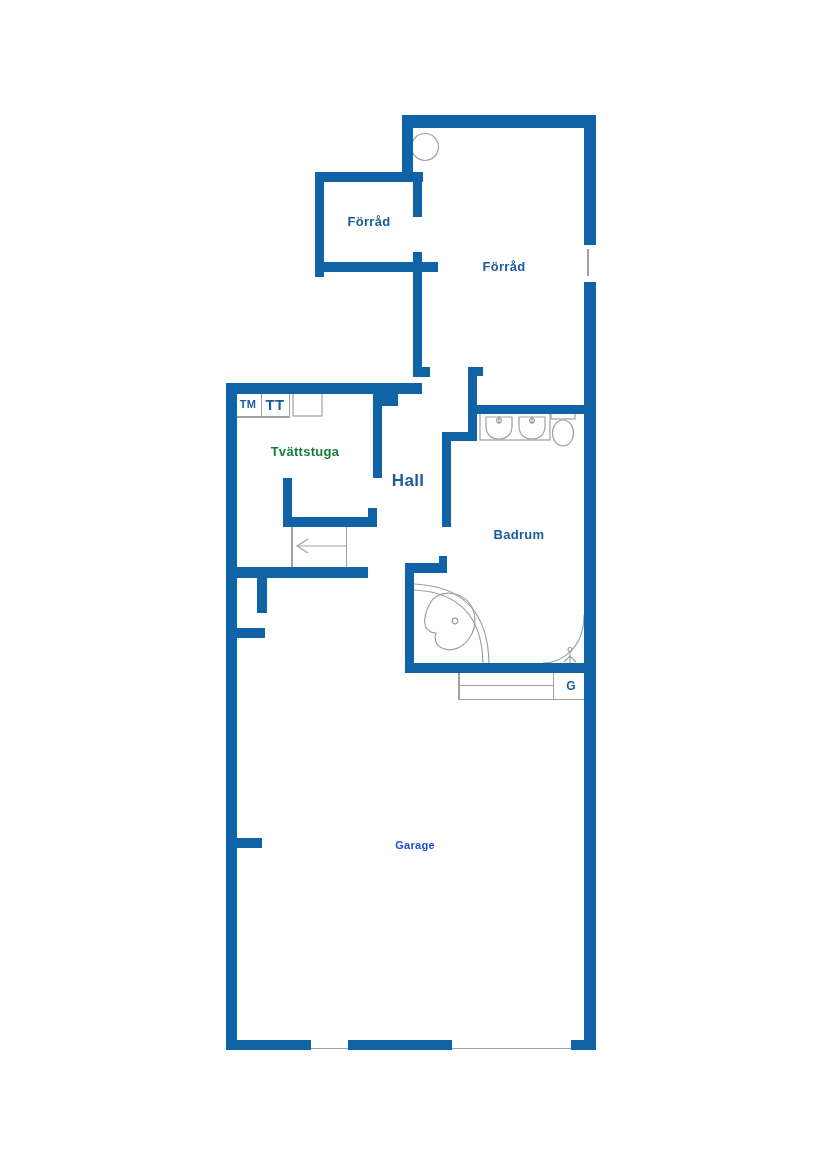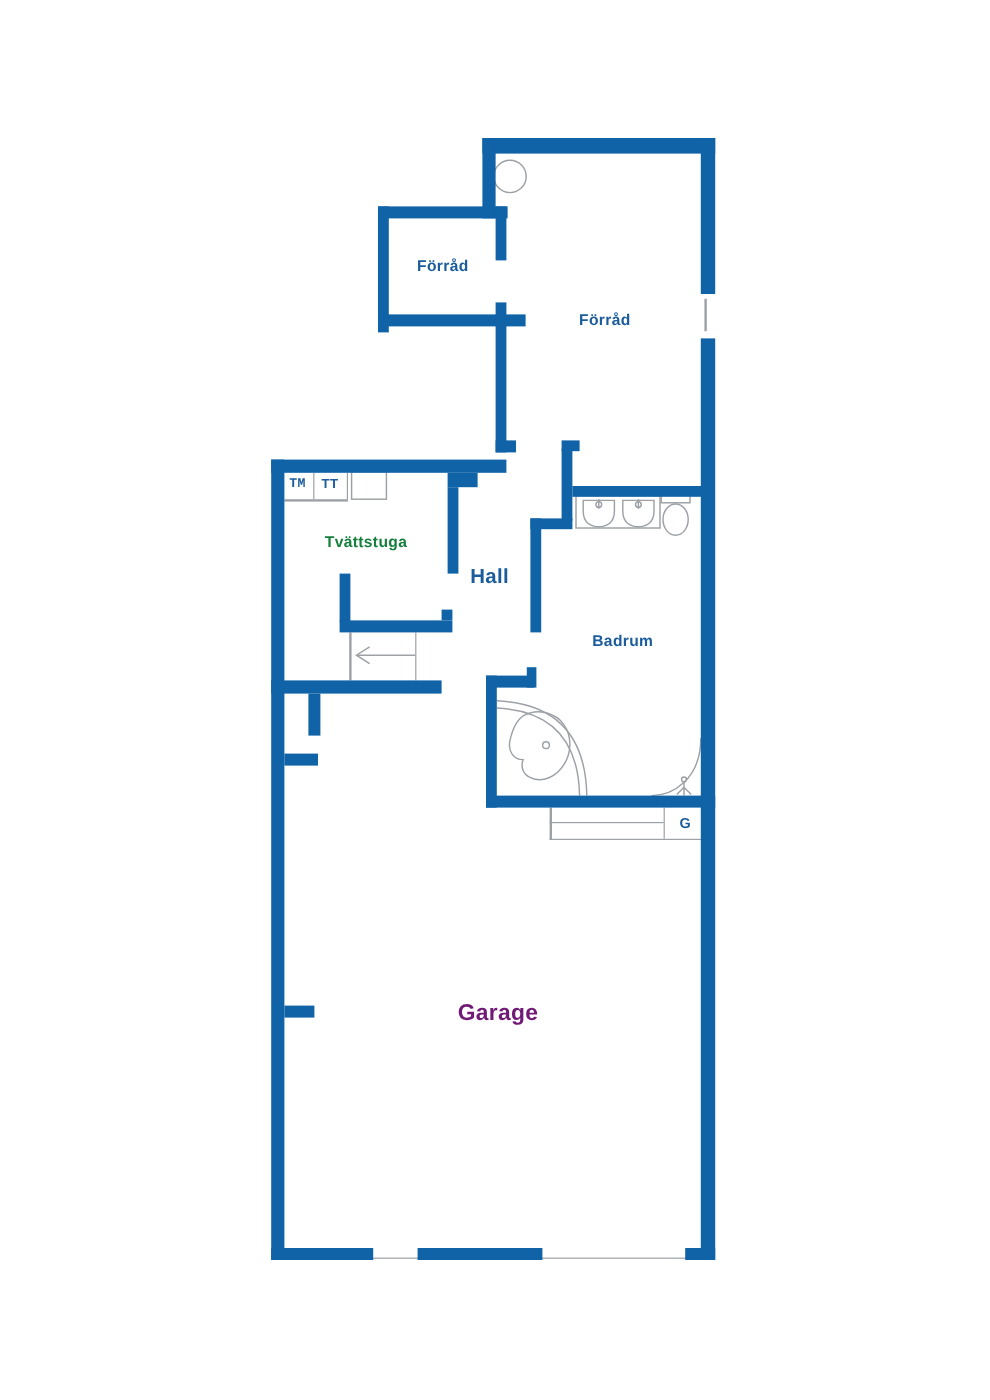--- a/index.html
+++ b/index.html
@@ -86,20 +86,20 @@
     <div class="thinline" style="left: 291px; top: 527px; width: 1.5px; height: 40px; background: rgb(157, 161, 166);"></div>
     <div class="thinline" style="left: 345.5px; top: 527px; width: 1.5px; height: 40px; background: rgb(157, 161, 166);"></div>
     <div class="thinline" style="left: 458px; top: 673px; width: 1.5px; height: 27px; background: rgb(157, 161, 166);"></div>
     <div class="thinline" style="left: 458px; top: 698.5px; width: 127px; height: 1.5px; background: rgb(157, 161, 166);"></div>
     <div class="thinline" style="left: 552.5px; top: 673px; width: 1.5px; height: 26px; background: rgb(157, 161, 166);"></div>
     <div class="thinline" style="left: 458px; top: 684.5px; width: 95px; height: 1.5px; background: rgb(157, 161, 166);"></div>
     <div class="thinline" style="left: 587px; top: 249px; width: 1.5px; height: 27px; background: rgb(157, 161, 166);"></div>
     <div class="thinline" style="left: 231px; top: 1047.5px; width: 362px; height: 1.5px; background: rgb(157, 161, 166);"></div>
     <div class="room-label" style="left: 369px; top: 221px; font-size: 13px; color: rgb(26, 92, 156);">Förråd</div>
     <div class="room-label" style="left: 504px; top: 266px; font-size: 13px; color: rgb(26, 92, 156);">Förråd</div>
-    <div class="room-label" style="left: 248px; top: 404px; font-size: 11px; color: rgb(26, 92, 156); font-family: Liberation Mono, monospace;">TM</div>
-    <div class="room-label" style="left: 275px; top: 404px; font-size: 11px; color: rgb(26, 92, 156);">TT</div>
+    <div class="room-label" style="left: 248px; top: 404px; font-size: 11px; color: rgb(26, 92, 156);">TM</div>
+    <div class="room-label" style="left: 275px; top: 404px; font-size: 15px; color: rgb(26, 92, 156);">TT</div>
     <div class="room-label" style="left: 305px; top: 451px; font-size: 13px; color: #15803d;">Tvättstuga</div>
     <div class="room-label" style="left: 408px; top: 481px; font-size: 17px; color: rgb(26, 92, 156);">Hall</div>
     <div class="room-label" style="left: 519px; top: 534px; font-size: 13px; color: rgb(26, 92, 156);">Badrum</div>
     <div class="room-label" style="left: 571px; top: 686px; font-size: 12px; color: rgb(26, 92, 156);">G</div>
-    <div class="room-label" style="left: 415px; top: 845px; font-size: 19px; color: #701a75;">Garage</div>
+    <div class="room-label" style="left: 415px; top: 845px; font-size: 11px; color: #1d4ed8;">Garage</div>
   </div>
 
 </body></html>

